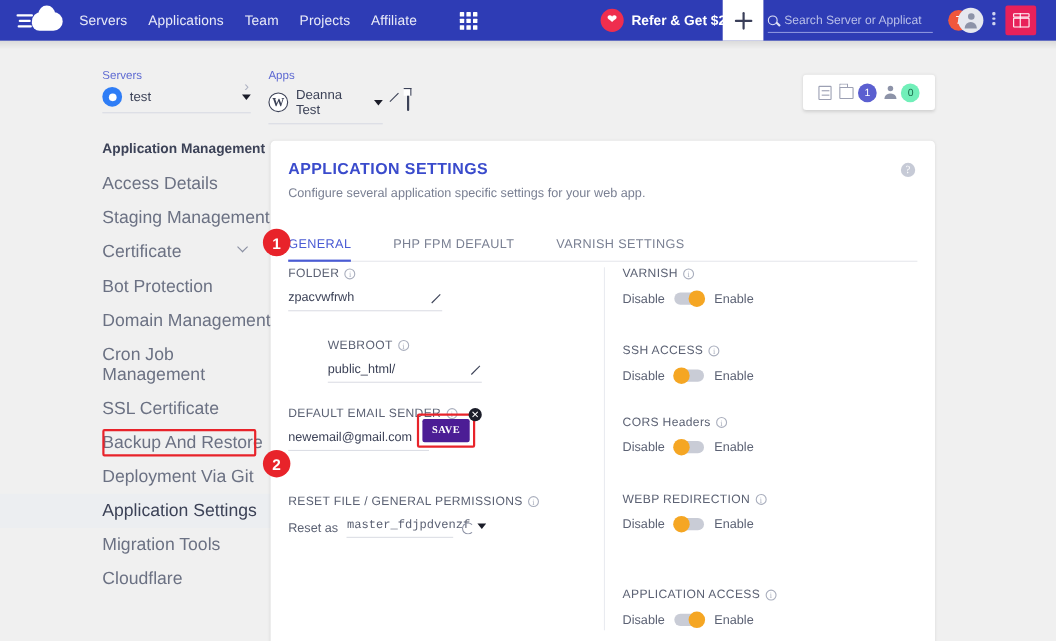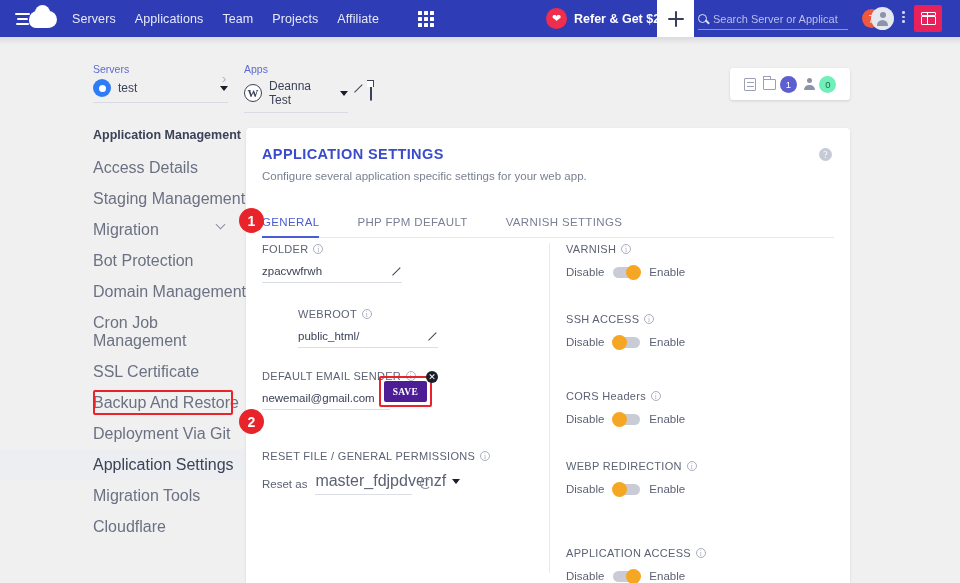--- a/index.html
+++ b/index.html
@@ -210,32 +210,32 @@
     color:#a9aebd; font-size: 7.5px; display:inline-flex; align-items:center;
     justify-content:center; font-family:"Liberation Serif", serif; cursor:pointer;
   }
   .fld-input {
     margin-top: 10px; width: 140px; border-bottom: 1px solid #dcdee5;
     padding-bottom: 5px; display:flex; align-items:center; justify-content: space-between;
   }
   .fld-val { font-size: 11.5px; color:#3c4257; background:transparent; border:none; outline:none;
     width: 118px; font-family: "Liberation Sans", sans-serif; }
 
-  .toggle-row { display:flex; align-items:center; gap: 9px; margin-top: 11px; }
+  .toggle-row { display:flex; align-items:flex-start; gap: 9px; margin-top: 11px; }
   .tg-label { font-size: 11.5px; color:#5c6274; }
   .switch { width: 27px; height: 11px; border-radius: 6px; background:#c9ccd6; position:relative; cursor:pointer; }
   .knob { position:absolute; top:-2px; width: 15px; height: 15px; border-radius:50%; background:#f5a623; }
   .switch.on .knob { right: -1px; }
   .switch.off .knob { left: -1px; }
 
   .reset-row { display:flex; align-items:center; gap: 8px; margin-top: 10px; }
   .reset-as { font-size: 11.5px; color:#5c6274; }
   .reset-sel { display:flex; align-items:center; gap:6px; border-bottom:1px solid #dcdee5;
     padding-bottom: 4px; width: 97px; cursor:pointer; }
-  .reset-sel span { font-size: 16px; color:#5c6274; }
+  .reset-sel span { font-size: 11px; color:#5c6274;font-family:Liberation Mono, monospace; }
   .refresh-ic { width: 11px; height: 11px; border: 1.4px solid #8b90a3; border-radius:50%;
     border-right-color: transparent; position:relative; cursor:pointer; }
 
   
   .save-btn {
     position:absolute; left: 122px; top: 11px; width: 43px; height: 21px; background:#4c1d95;
     border-radius: 2px; color:#fff; font-size: 9.5px; font-weight:bold; letter-spacing:.4px;
     display:flex; align-items:center; justify-content:center; cursor:pointer; border:none;
     font-family:Liberation Serif, serif;
   }
@@ -372,21 +372,21 @@
   <div class="sidebar">
     <div class="sb-title">Application Management</div>
 
     <div class="sb-item">
       <span>Access Details</span>
       </div>
     <div class="sb-item">
       <span>Staging Management</span>
       </div>
     <div class="sb-item">
-      <span>Migration</span>
+      <span>Certificate</span>
       <span class="chev-down"></span>
       </div>
     <div class="sb-item">
       <span>Bot Protection</span>
       </div>
     <div class="sb-item">
       <span>Domain Management</span>
       </div>
     <div class="sb-item">
       <span>Cron Job Management</span>
@@ -502,21 +502,21 @@
           </div>
           <div class="toggle-row">
             <span class="tg-label">Disable</span>
             <span class="switch off">
                 <i class="knob"></i>
               </span>
             <span class="tg-label">Enable</span>
           </div>
         </div>
 
-        <div class="fld" style="margin-top:42px;">
+        <div class="fld" style="margin-top:30px;">
           <div class="fld-label">
             <span>CORS Headers</span>
             <span class="info-ic">i</span>
           </div>
           <div class="toggle-row">
             <span class="tg-label">Disable</span>
             <span class="switch off">
                 <i class="knob"></i>
               </span>
             <span class="tg-label">Enable</span>

